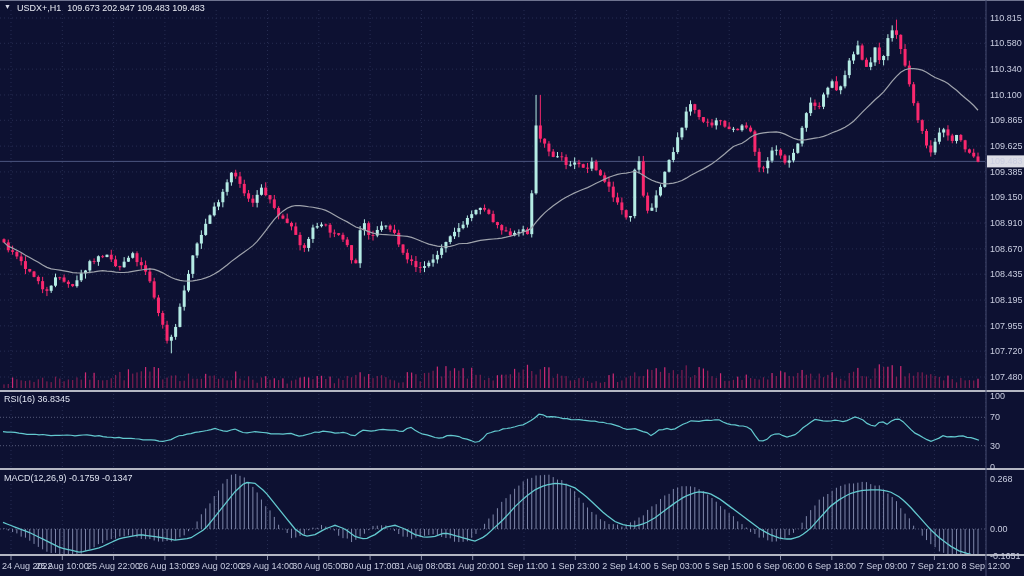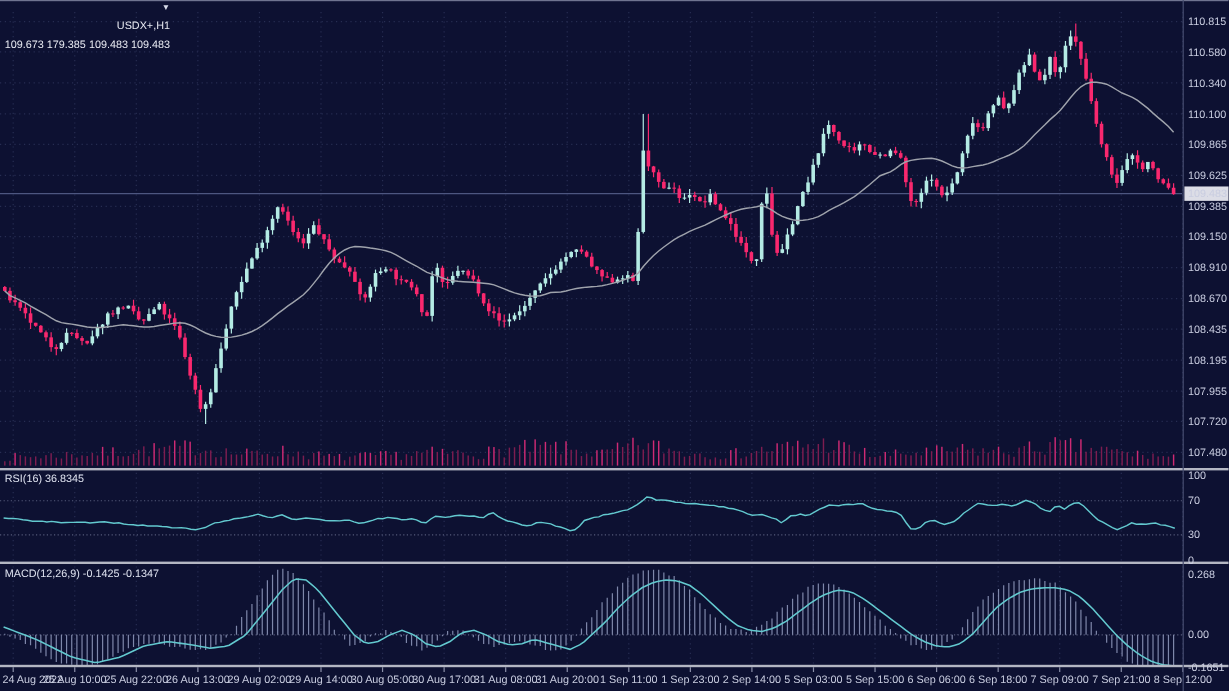--- a/index.html
+++ b/index.html
@@ -1,21 +1,21 @@
 <!DOCTYPE html>
 <html><head>
 <meta charset="utf-8">
 <style>
   html,body{margin:0;padding:0;background:#0d1132;}
   .chart-root{position:relative;width:1024px;height:576px;background:#0d1132;overflow:hidden;
     font-family:"Liberation Sans",sans-serif;}
   svg{position:absolute;left:0;top:0;}
   svg text{font-family:"Liberation Sans",sans-serif;font-size:9px;fill:#c9cde0;}
   .overlay{position:absolute;font-size:9px;color:#e8eaf2;white-space:pre;pointer-events:none;}
-  .title-bar{left:4px;top:3px;display:flex;gap:6px;align-items:flex-end;flex-direction:column;}
+  .title-bar{left:4px;top:3px;display:flex;gap:6px;align-items:flex-start;}
   .title-bar .tri{font-size:7px;color:#d7dae8;}
   .panel-label-rsi{left:4px;top:394px;color:#dfe3f0;}
   .panel-label-macd{left:4px;top:473px;color:#dfe3f0;}
 </style>
 </head>
 <body>
 
 <div class="chart-root">
   <svg id="chart-svg" width="1024" height="576">
       <g>
@@ -1089,18 +1089,18 @@
       <text x="780.5" y="569" fill="#c9cde0" text-anchor="middle">6 Sep 06:00</text>
       <text x="831.8" y="569" fill="#c9cde0" text-anchor="middle">6 Sep 18:00</text>
       <text x="883.0999999999999" y="569" fill="#c9cde0" text-anchor="middle">7 Sep 09:00</text>
       <text x="934.4" y="569" fill="#c9cde0" text-anchor="middle">7 Sep 21:00</text>
       <text x="985.6999999999999" y="569" fill="#c9cde0" text-anchor="middle">8 Sep 12:00</text>
     </svg>
 
   <div class="overlay title-bar">
     <span class="tri">▼</span>
     <span>USDX+,H1</span>
-    <span>109.673 179.385 109.483 109.483</span>
+    <span>109.673 202.947 109.483 109.483</span>
   </div>
 
   <div class="overlay panel-label-rsi">RSI(16) 36.8345</div>
-  <div class="overlay panel-label-macd">MACD(12,26,9) -0.1425 -0.1347</div>
+  <div class="overlay panel-label-macd">MACD(12,26,9) -0.1759 -0.1347</div>
 </div>
 
 </body></html>

